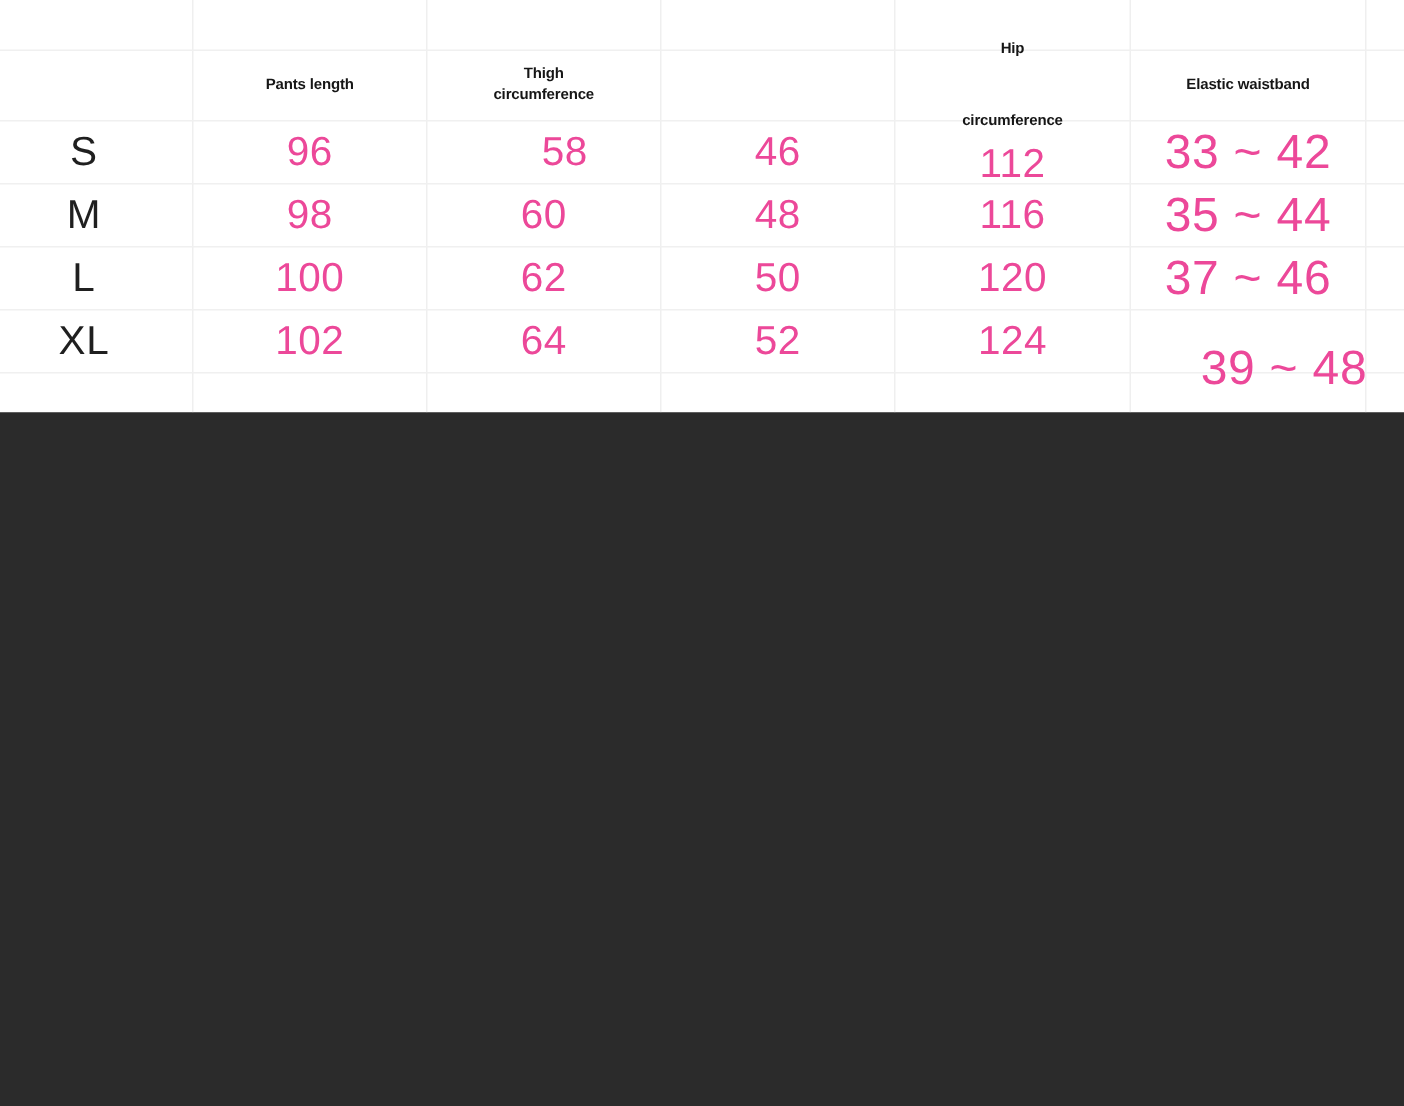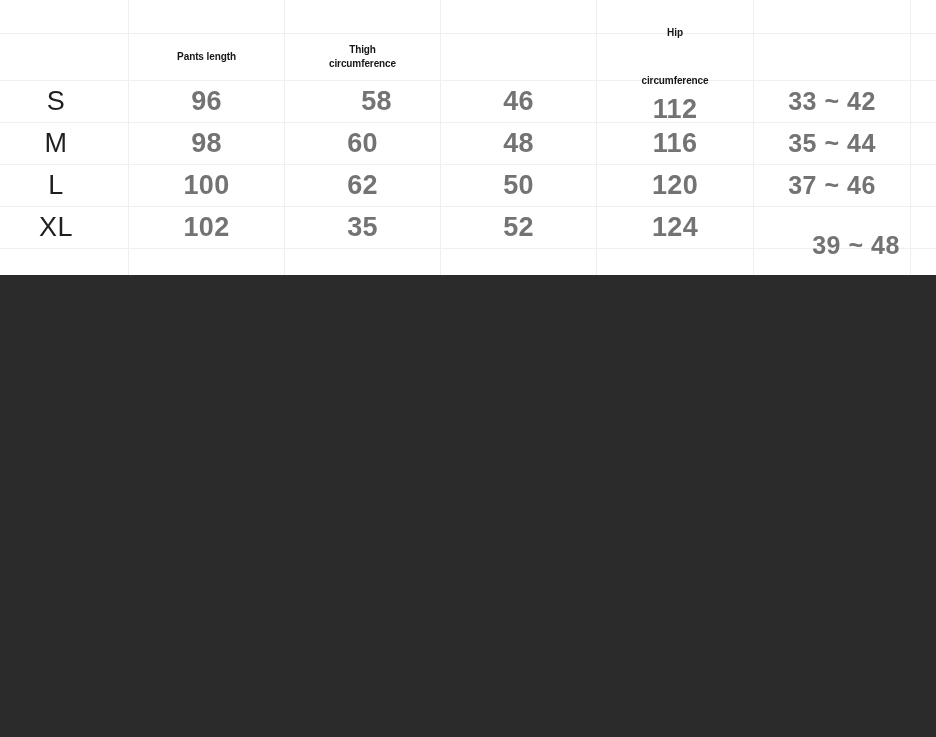--- a/index.html
+++ b/index.html
@@ -71,33 +71,33 @@
   .header-cell .hl {
     display: block;
     white-space: nowrap;
   }
   .header-cell.two-line .hl:first-child {
     margin-bottom: 1px;
   }
 
   .data-cell {
     font-size: 27px;
-    font-weight: 700;
+    font-weight: 400;
     line-height: 30px;
-    color: #737373;
+    color: #ec4899;
     letter-spacing: 0.3px;
   }
   .size-cell {
     font-size: 27px;
     font-weight: 350;
     color: #1f1f1f;
     letter-spacing: 0.5px;
   }
   .range-cell {
-    font-size: 25px;
+    font-size: 32px;
     letter-spacing: 0.5px;
   }
 
   
   #dark-region {
     position: absolute;
     left: 0;
     top: 275px;
     width: 936px;
     height: 462px;
@@ -137,20 +137,23 @@
       <span class="hl">Thigh</span>
       <span class="hl">circumference</span>
     </div>
 
 
     <div class="cell header-cell two-line" style="left:597px; top:33px; width:156px; height:47px;gap:34px;">
       <span class="hl">Hip</span>
       <span class="hl">circumference</span>
     </div>
 
+    <div class="cell header-cell" style="left:754px; top:33px; width:156px; height:47px;">
+      <span class="hl">Elastic waistband</span>
+    </div>
 
     <div class="cell size-cell" style="left:0px;   top:80px; width:112px; height:42px;">S</div>
     <div class="cell data-cell" style="left:129px; top:80px; width:155px; height:42px;">96</div>
     <div class="cell data-cell" style="left:299px; top:80px; width:155px; height:42px;">58</div>
     <div class="cell data-cell" style="left:441px; top:80px; width:155px; height:42px;">46</div>
     <div class="cell data-cell" style="left:597px; top:88px; width:156px; height:42px;">112</div>
     <div class="cell data-cell range-cell" style="left:754px; top:80px; width:156px; height:42px;">33 ~ 42</div>
 
     <div class="cell size-cell" style="left:0px;   top:122px; width:112px; height:42px;">M</div>
     <div class="cell data-cell" style="left:129px; top:122px; width:155px; height:42px;">98</div>
@@ -161,21 +164,21 @@
 
     <div class="cell size-cell" style="left:0px;   top:164px; width:112px; height:42px;">L</div>
     <div class="cell data-cell" style="left:129px; top:164px; width:155px; height:42px;">100</div>
     <div class="cell data-cell" style="left:285px; top:164px; width:155px; height:42px;">62</div>
     <div class="cell data-cell" style="left:441px; top:164px; width:155px; height:42px;">50</div>
     <div class="cell data-cell" style="left:597px; top:164px; width:156px; height:42px;">120</div>
     <div class="cell data-cell range-cell" style="left:754px; top:164px; width:156px; height:42px;">37 ~ 46</div>
 
     <div class="cell size-cell" style="left:0px;   top:206px; width:112px; height:42px;">XL</div>
     <div class="cell data-cell" style="left:129px; top:206px; width:155px; height:42px;">102</div>
-    <div class="cell data-cell" style="left:285px; top:206px; width:155px; height:42px;">35</div>
+    <div class="cell data-cell" style="left:285px; top:206px; width:155px; height:42px;">64</div>
     <div class="cell data-cell" style="left:441px; top:206px; width:155px; height:42px;">52</div>
     <div class="cell data-cell" style="left:597px; top:206px; width:156px; height:42px;">124</div>
     <div class="cell data-cell range-cell" style="left:778px; top:206px; width:156px; height:42px;margin-top:18px;">39 ~ 48</div>
 
   </div>
 
   <div id="dark-region"></div>
 
 </div>
 

